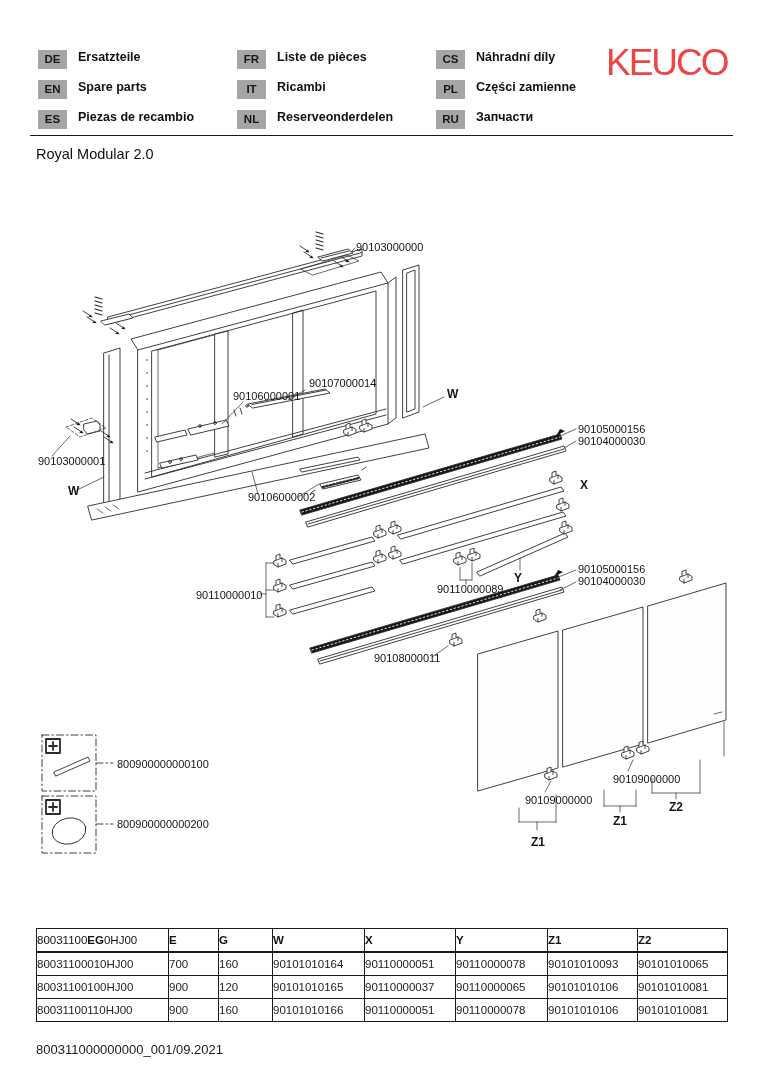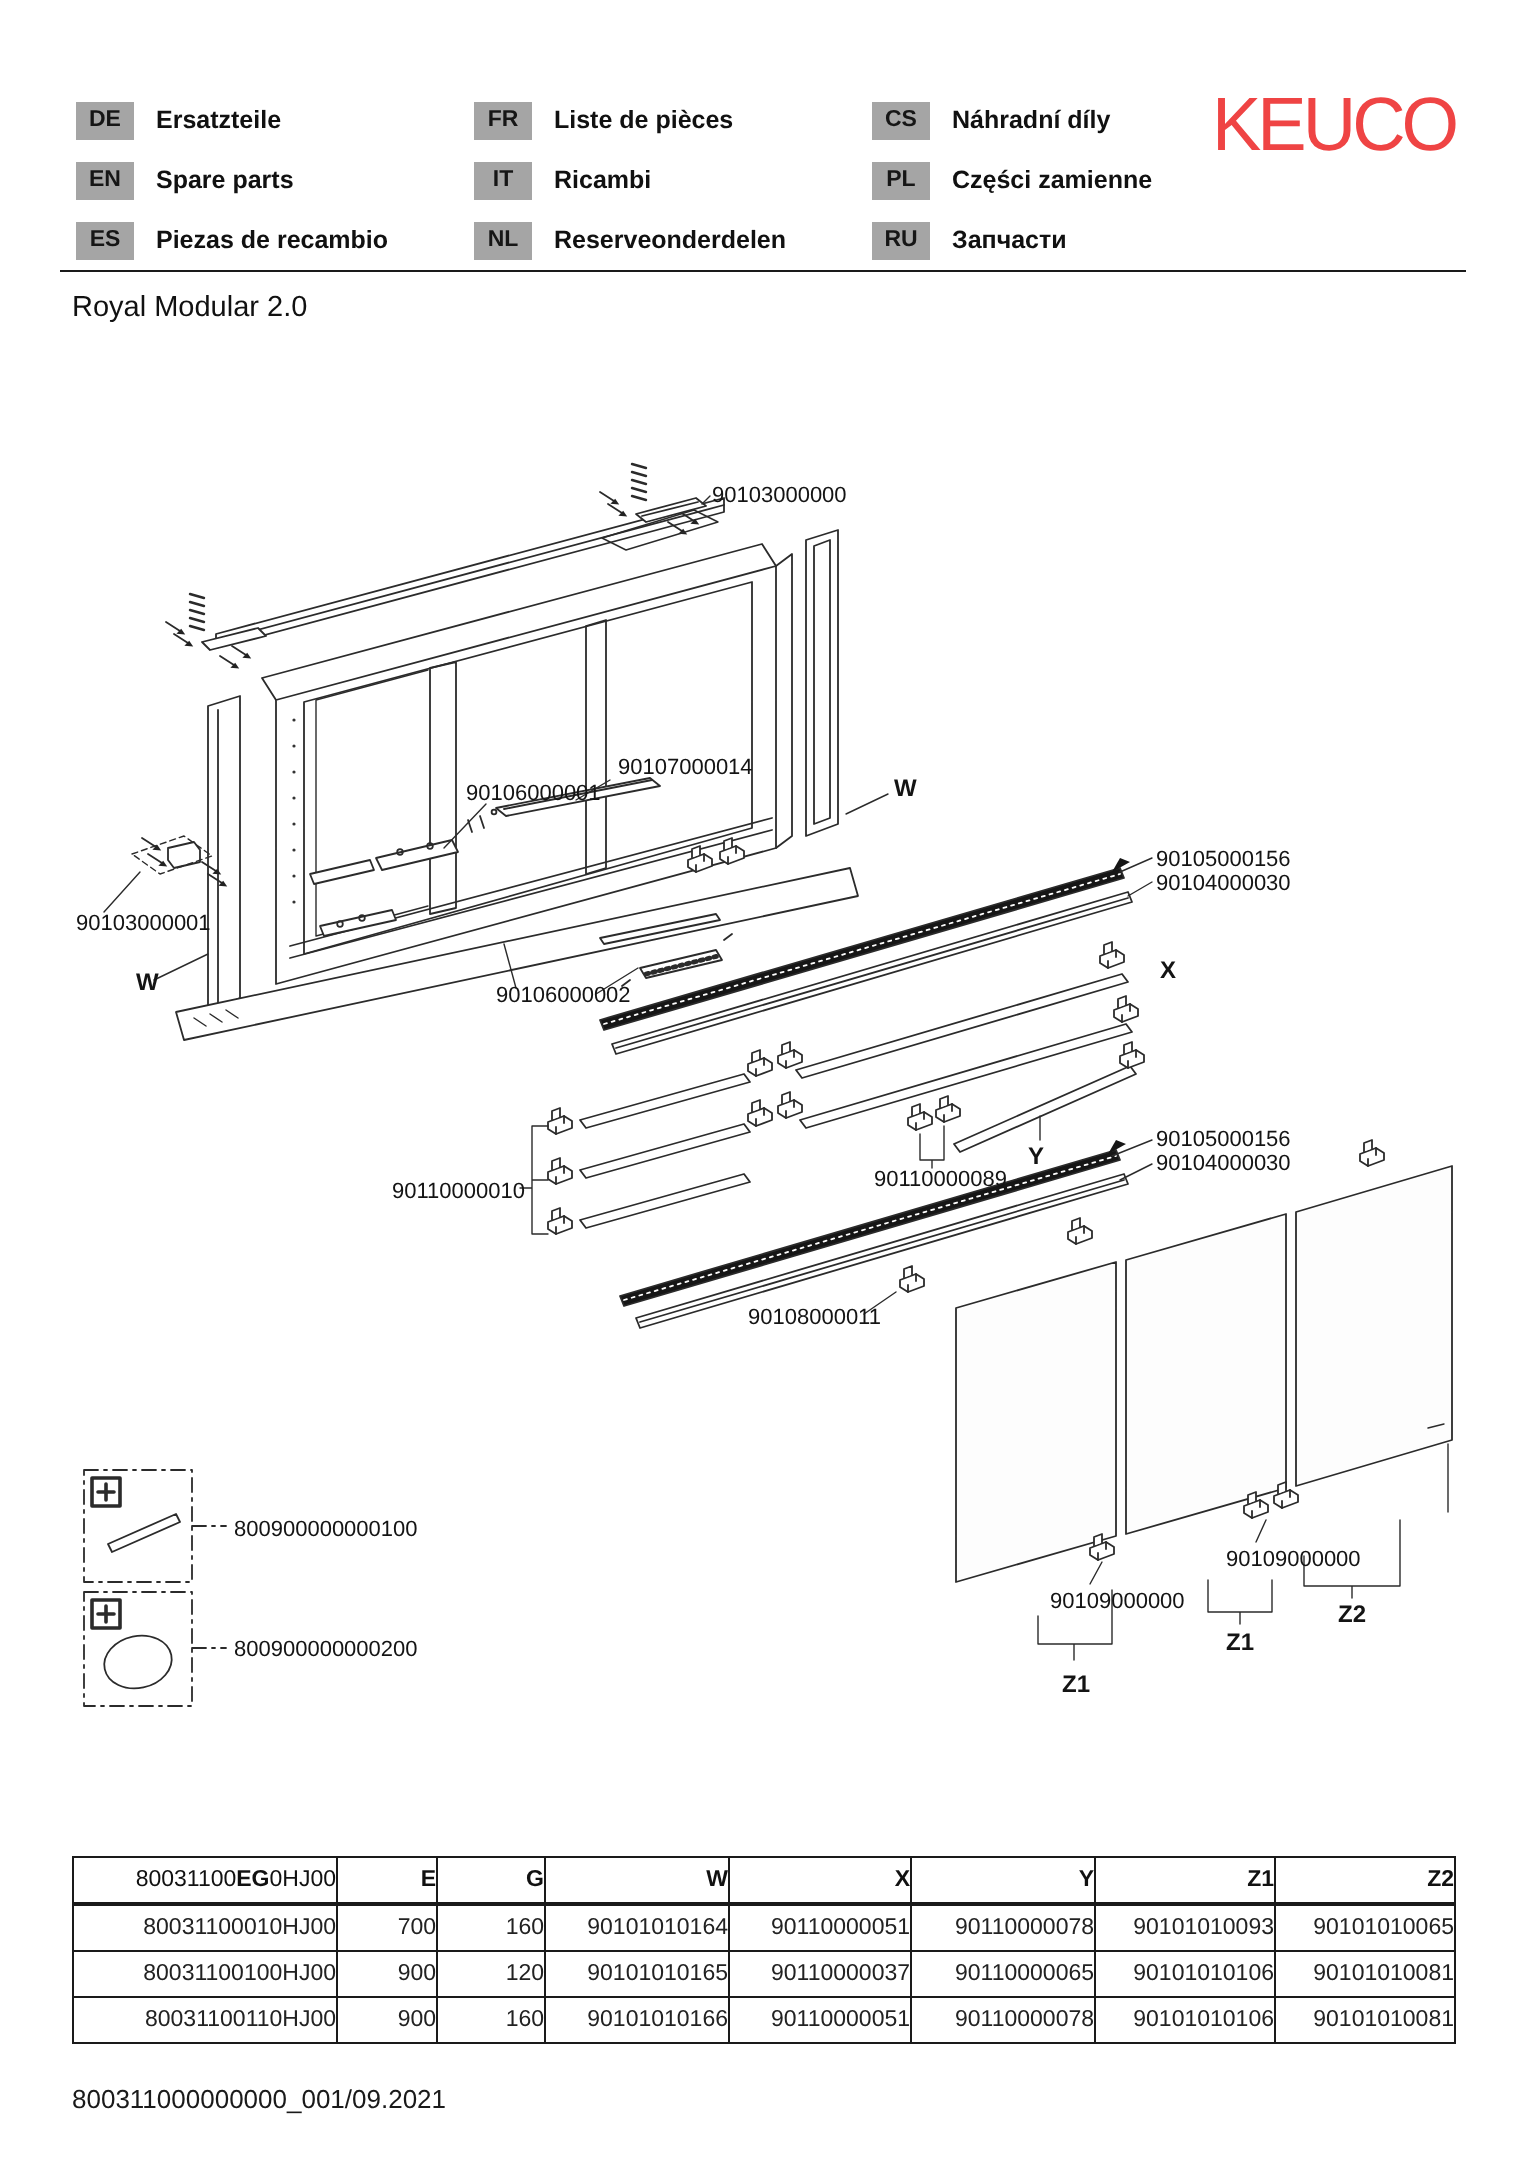--- a/index.html
+++ b/index.html
@@ -1,36 +1,36 @@
 <!DOCTYPE html>
 <html><head>
 <meta charset="utf-8">
 <style>
   html,body{margin:0;padding:0;background:#e8e8e8;}
   .page{position:relative;width:763px;height:1080px;background:#ffffff;margin:0 auto;
         font-family:"Liberation Sans",sans-serif;color:#111;overflow:hidden;}
   
-  .lang-item{position:absolute;height:20px;display:flex;align-items:center;}
+  .lang-item{position:absolute;height:20px;display:flex;align-items:flex-start;}
   .lang-badge{display:inline-block;width:29px;height:19px;background:#a5a5a5;color:#161616;
               font-weight:bold;font-size:11.5px;line-height:19px;text-align:center;}
   .lang-label{margin-left:11px;font-weight:bold;font-size:12.5px;white-space:nowrap;}
   .logo{position:absolute;left:606px;top:42px;width:128px;font-size:37px;font-weight:500;
         letter-spacing:-2px;transform:scaleY(1.02);color:#ef4444;}
   .header-rule{position:absolute;left:30px;top:135px;width:703px;height:0;border-top:1.6px solid #1a1a1a;}
   
   .title{position:absolute;left:36px;top:146px;font-size:14.5px;font-weight:normal;}
   .codes{position:absolute;left:36px;top:166px;font-size:12.5px;line-height:13.5px;}
   
   .diagram{position:absolute;left:0;top:0;width:763px;height:1080px;}
   .diagram text{font-family:"Liberation Sans",sans-serif;font-size:11px;fill:#141414;}
   .diagram text.bold{font-weight:bold;font-size:12px;}
   
   .parts-table{position:absolute;left:36px;top:928px;border-collapse:collapse;table-layout:fixed;}
   .parts-table td,.parts-table th{border:1px solid #1a1a1a;font-size:11.5px;font-weight:normal;
-      text-align:right;vertical-align:middle;height:22px;padding:0;white-space:nowrap;color:#222;}
+      text-align:left;vertical-align:middle;height:22px;padding:0;white-space:nowrap;color:#222;}
   .parts-table thead th{font-weight:bold;color:#111;border-bottom:2.5px solid #1a1a1a;}
   .parts-table thead th.codehead{font-weight:normal;}
   .parts-table thead th.codehead .b{font-weight:bold;}
   .parts-table{border:1.4px solid #1a1a1a;}
   .footer-note{position:absolute;left:36px;top:1042px;font-size:13px;color:#1a1a1a;}
 </style>
 </head>
 <body>
 
 <div class="page">

